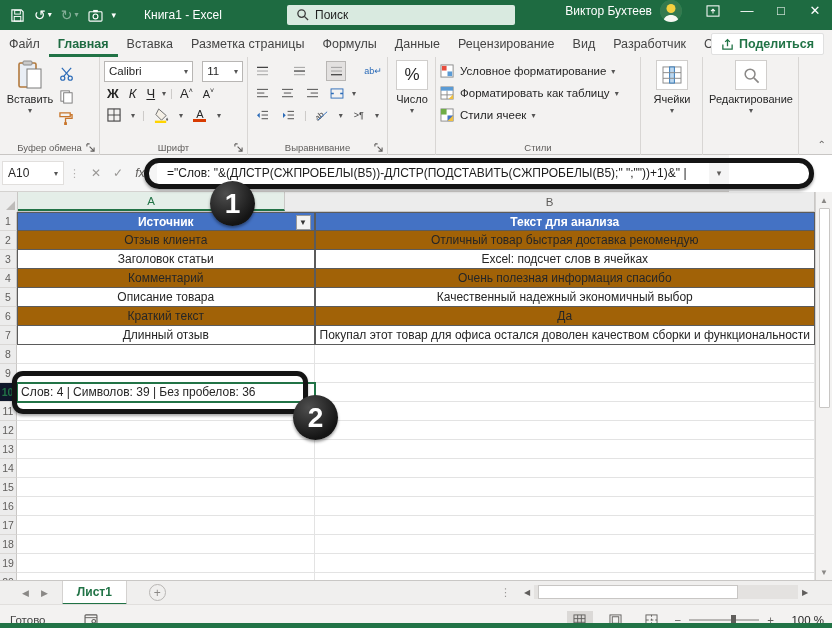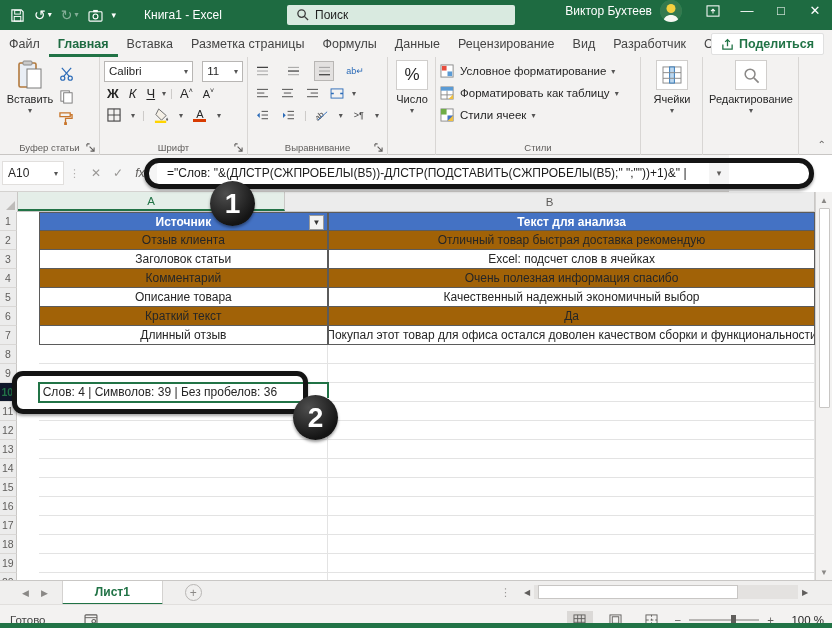--- a/index.html
+++ b/index.html
@@ -59,39 +59,39 @@
   .corner { width:18px; height:20px; border-right:1px solid #c9c7c5; position:relative; background:#ececec; }
   .corner:after { content:""; position:absolute; right:2px; bottom:2px; border-left:9px solid transparent; border-bottom:9px solid #bdbbb9; }
   .colhead { display:flex; align-items:center; justify-content:center; font-size:11.5px; color:#5f5d5b; border-right:1px solid #c9c7c5; }
   .colhead.colA { width:267px; background:#e4eee8; color:#217346; border-bottom:2px solid #217346; }
   .colhead.colB { width:530px; }
   .gridrows { position:absolute; left:0; top:20px; width:815px; height:368px; overflow:hidden; }
   .grow { display:flex; height:19px; }
   .row-num { width:18px; display:flex; align-items:center; justify-content:center; font-size:10.5px; color:#5f5d5b; background:#ececec; border-right:1px solid #c9c7c5; border-bottom:1px solid #d9d7d5; }
   .row-num.active-head { background:#0f172a; color:#217346; border-right:2px solid #217346; font-weight:bold; }
   .cell { display:flex; align-items:center; justify-content:center; overflow:hidden; white-space:nowrap; border-right:1px solid #e3e3e3; border-bottom:1px solid #e3e3e3; font-size:12px; }
-  .cell.ca { width:315px;margin-left:22px; }
+  .cell.ca { width:315px; }
   .cell.cb { width:530px; }
   .cell.th { background:#4472c4; color:#fff; font-weight:bold; border:1px solid #5b5b5b; position:relative; }
   .cell.band { background:#a16207; border-right:1px solid #5b5b5b; border-bottom:1px solid #5b5b5b; border-left:1px solid #5b5b5b; }
   .cell.plain-t { background:#fff; border-right:1px solid #5b5b5b; border-bottom:1px solid #5b5b5b; border-left:1px solid #5b5b5b; }
   .filterbtn { position:absolute; right:3px; top:2px; width:15px; height:15px; background:#f2f2f2; border:1px solid #9a9a9a; color:#333; font-size:8px; display:flex; align-items:center; justify-content:center; }
   .cell.result { justify-content:flex-start; padding-left:4px; position:relative; outline:2px solid #217346; outline-offset:-1px; overflow:visible; background:#fff; z-index:3; }
   .fill-handle { position:absolute; right:-3px; bottom:-3px; width:6px; height:6px; background:#217346; border:1px solid #fff; }
 
   
   .vscroll { position:absolute; right:0; top:192px; width:17px; height:388px; background:#f3f2f1; border-left:1px solid #d4d2d0; display:flex; flex-direction:column; align-items:center; }
   .varrow { height:16px; width:17px; display:flex; align-items:center; justify-content:center; color:#8a8886; font-size:8px; }
   .vthumb { width:11px; height:200px; background:#fff; border:1px solid #c8c6c4; border-radius:1px; }
   .vspacer { flex:1; }
 
   
   .tabsbar { position:absolute; left:0; top:580px; width:832px; height:24px; background:#f0efee; border-top:1px solid #c9c7c5; display:flex; align-items:center; font-size:12px; color:#605e5c; }
   .navarrows { display:flex; gap:12px; padding:0 14px 0 22px; color:#8a8886; font-size:9px; }
-  .sheettab { height:24px; background:#fff; border-right:1px solid #d4d2d0; border-left:1px solid #d4d2d0; border-bottom:2px solid #217346; color:#217346; font-weight:bold; display:flex; align-items:center; padding:0 32px; }
+  .sheettab { height:24px; background:#fff; border-right:1px solid #d4d2d0; border-left:1px solid #d4d2d0; border-bottom:2px solid #217346; color:#217346; font-weight:bold; display:flex; align-items:center; padding:0 14px; }
   .addsheet { width:17px; height:17px; border:1px solid #b8b6b4; border-radius:50%; display:flex; align-items:center; justify-content:center; margin-left:22px; color:#8a8886; font-size:12px; }
   .hscroll { position:absolute; right:20px; top:584px; width:312px; height:16px; display:flex; align-items:center; }
   .hdots { color:#9a9896; margin-right:8px; font-size:11px; letter-spacing:1px; }
   .harrow { width:14px; color:#605e5c; font-size:8px; text-align:center; }
   .htrack { flex:1; height:14px; background:#e4e2e0; position:relative; }
   .hthumb { position:absolute; left:4px; top:0; width:200px; height:14px; background:#fff; border:1px solid #c8c6c4; }
 
   
   .statusbar { position:absolute; left:0; top:604px; width:832px; height:30px; background:#f3f2f1; border-top:1px solid #e1dfdd; display:flex; align-items:center; font-size:11.5px; color:#444; }
   .status-left { display:flex; align-items:center; gap:38px; padding-left:10px; }
@@ -217,21 +217,21 @@
           </span>
           <span class="iconbtn">
             <svg width="16" height="14" viewBox="0 0 17 15">
                 <path d="M2 2h11v4H2z" fill="none" stroke="#c8762c" stroke-width="1.4"></path>
                 <path d="M13 4h2v4H8v5" fill="none" stroke="#c8762c" stroke-width="1.4"></path>
                 <rect x="6.5" y="12" width="3" height="3" fill="#c8762c"></rect>
               </svg>
           </span>
         </div>
       </div>
-      <span class="glabel">Буфер статьи</span>
+      <span class="glabel">Буфер обмена</span>
       <span class="launcher">
         <svg width="9" height="9" viewBox="0 0 10 10">
             <path d="M1 1v3M1 1h3M9 9 4 4M9 5v4H5" fill="none" stroke="#605e5c" stroke-width="1.2"></path>
           </svg>
       </span>
     </div>
 
     <div class="rgroup" style="width:148px;">
       <div class="mini" style="gap:9px;">
         <span class="combo" style="width:92px;">
@@ -278,21 +278,21 @@
       </div>
       <span class="glabel">Шрифт</span>
       <span class="launcher">
         <svg width="9" height="9" viewBox="0 0 10 10">
             <path d="M1 1v3M1 1h3M9 9 4 4M9 5v4H5" fill="none" stroke="#605e5c" stroke-width="1.2"></path>
           </svg>
       </span>
     </div>
 
     <div class="rgroup" style="width:140px;">
-      <div class="mini" style="gap:11px;">
+      <div class="mini" style="gap:11px;justify-content:space-between;">
         <span class="iconbtn">
             <svg width="13" height="11" viewBox="0 0 14 12">
               <line x1="1" y1="1.5" x2="13" y2="1.5" stroke="#444" stroke-width="1.4"></line>
               <line x1="1" y1="5.5" x2="13" y2="5.5" stroke="#9a9a9a"></line>
               <line x1="1" y1="9.5" x2="13" y2="9.5" stroke="#9a9a9a"></line>
             </svg>
           </span>
         <span class="iconbtn">
             <svg width="13" height="11" viewBox="0 0 14 12">
               <line x1="1" y1="1.5" x2="13" y2="1.5" stroke="#9a9a9a"></line>

